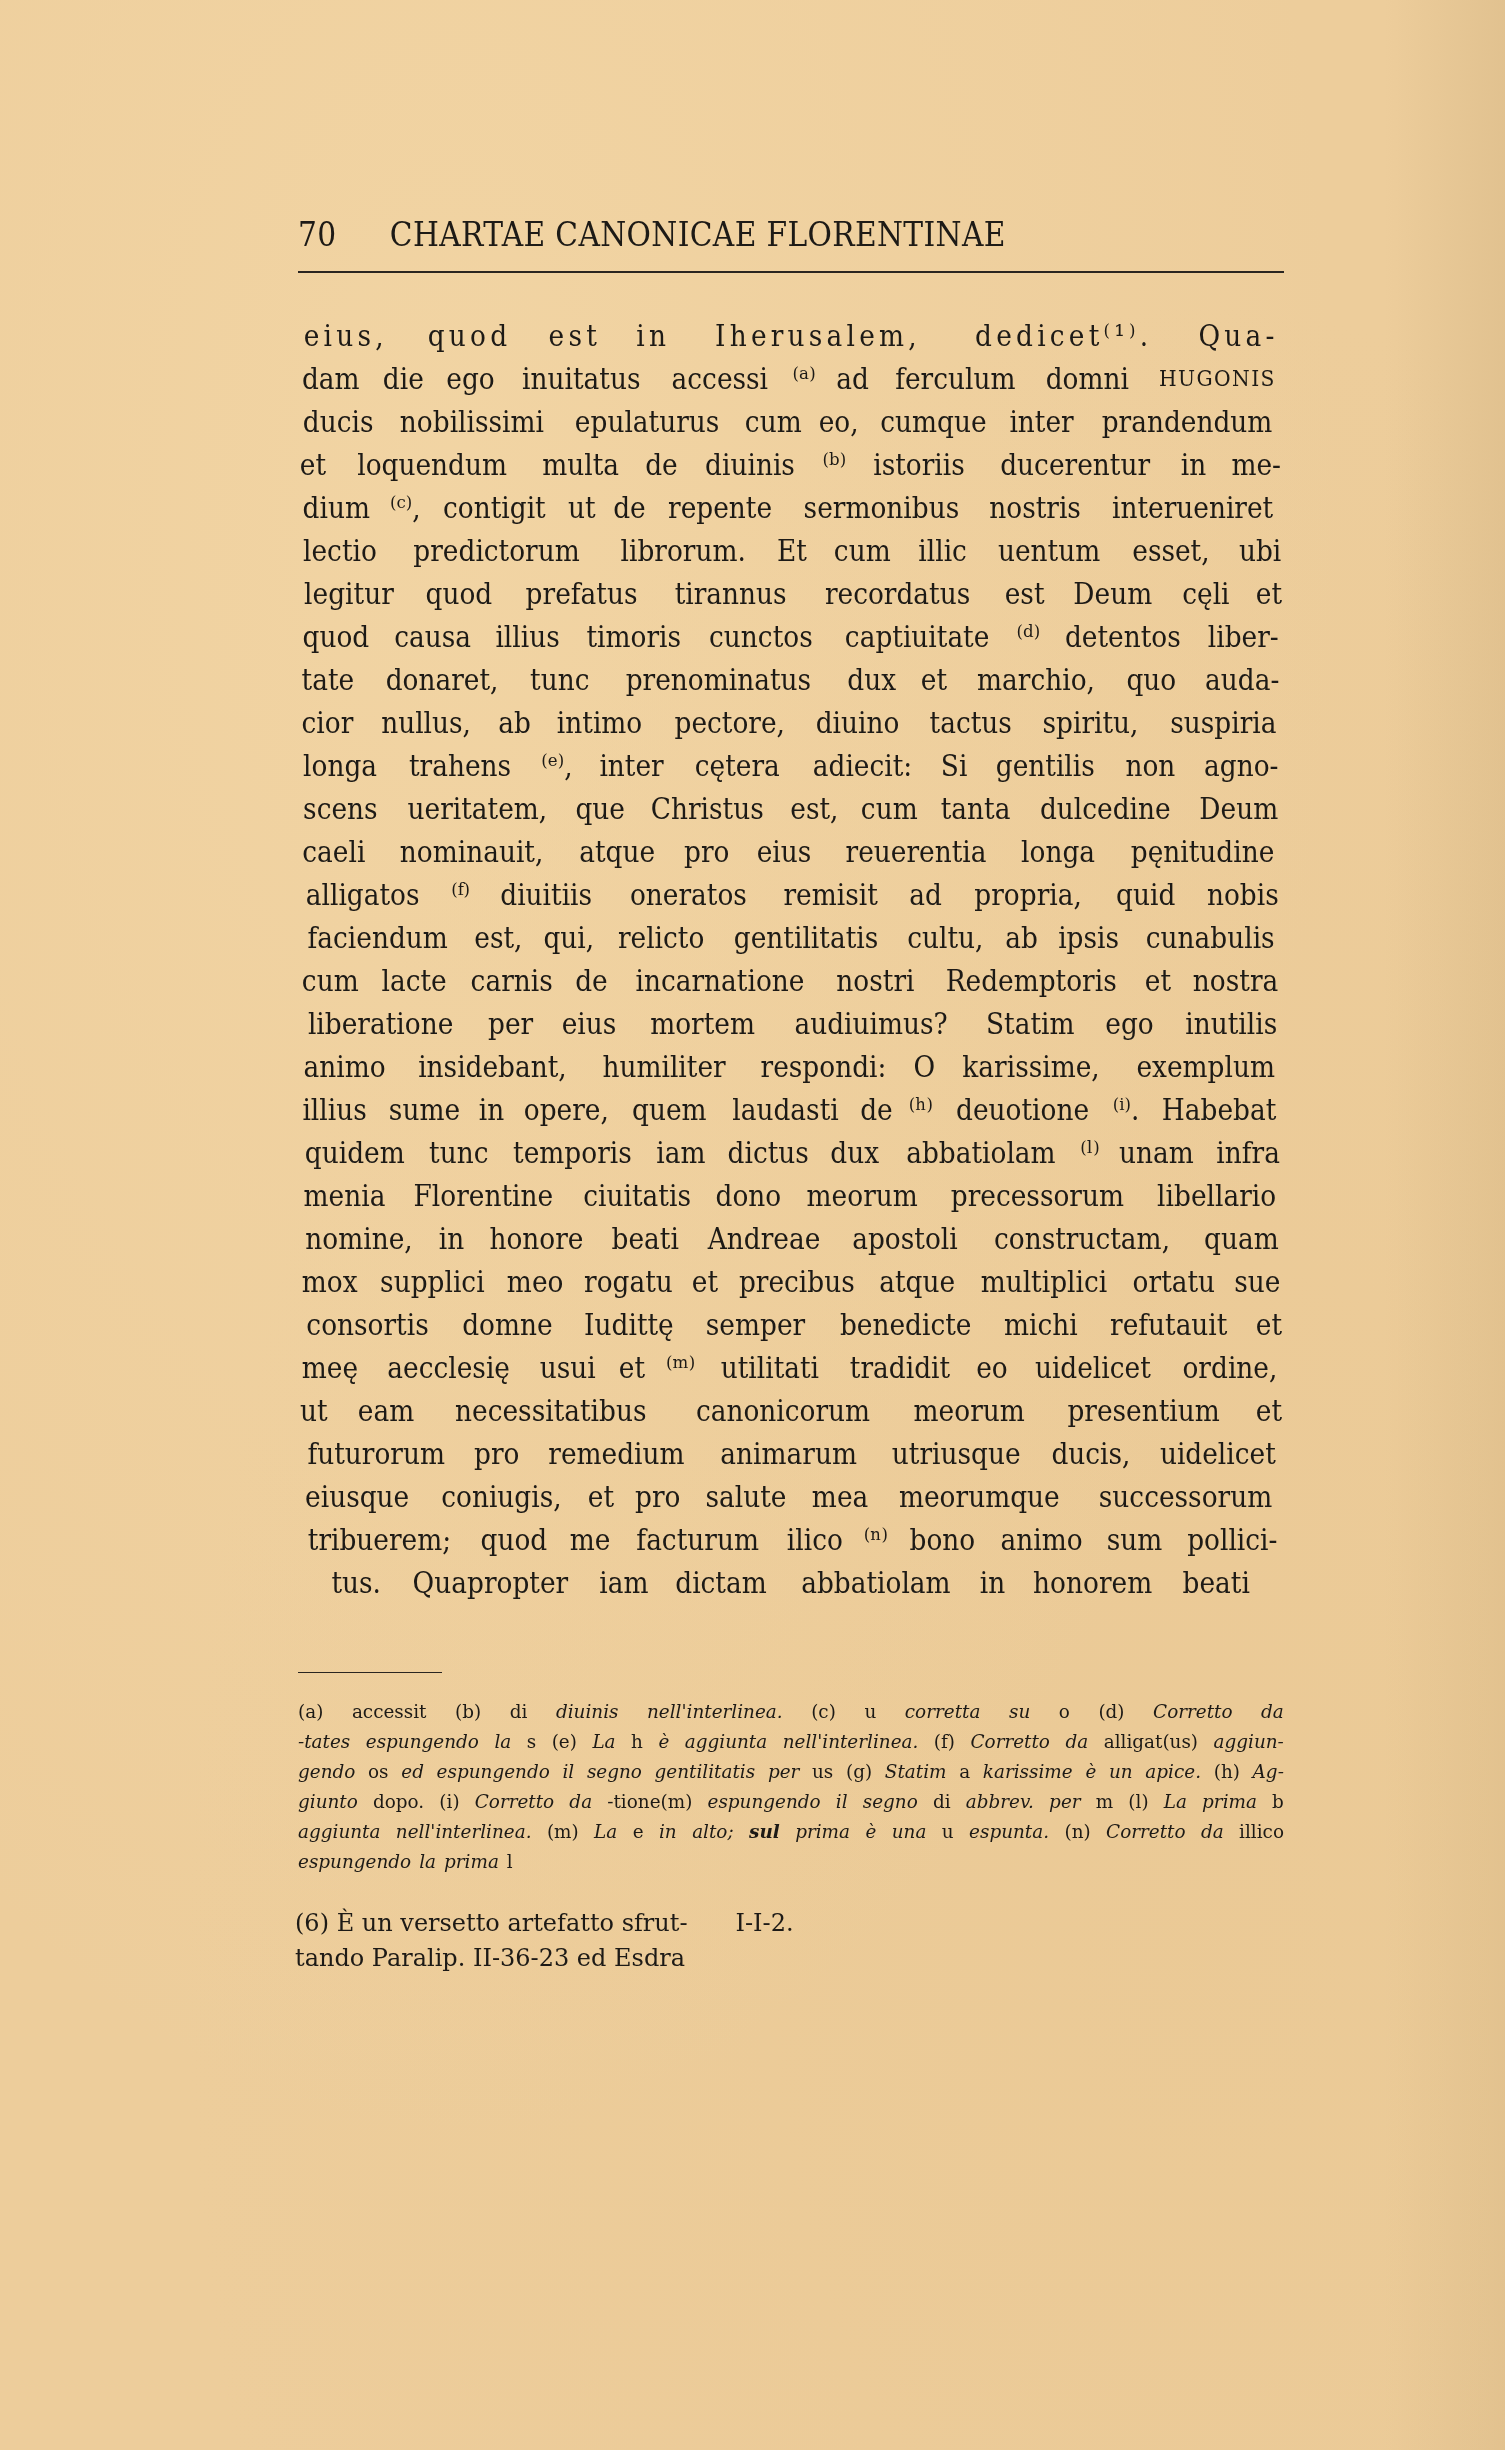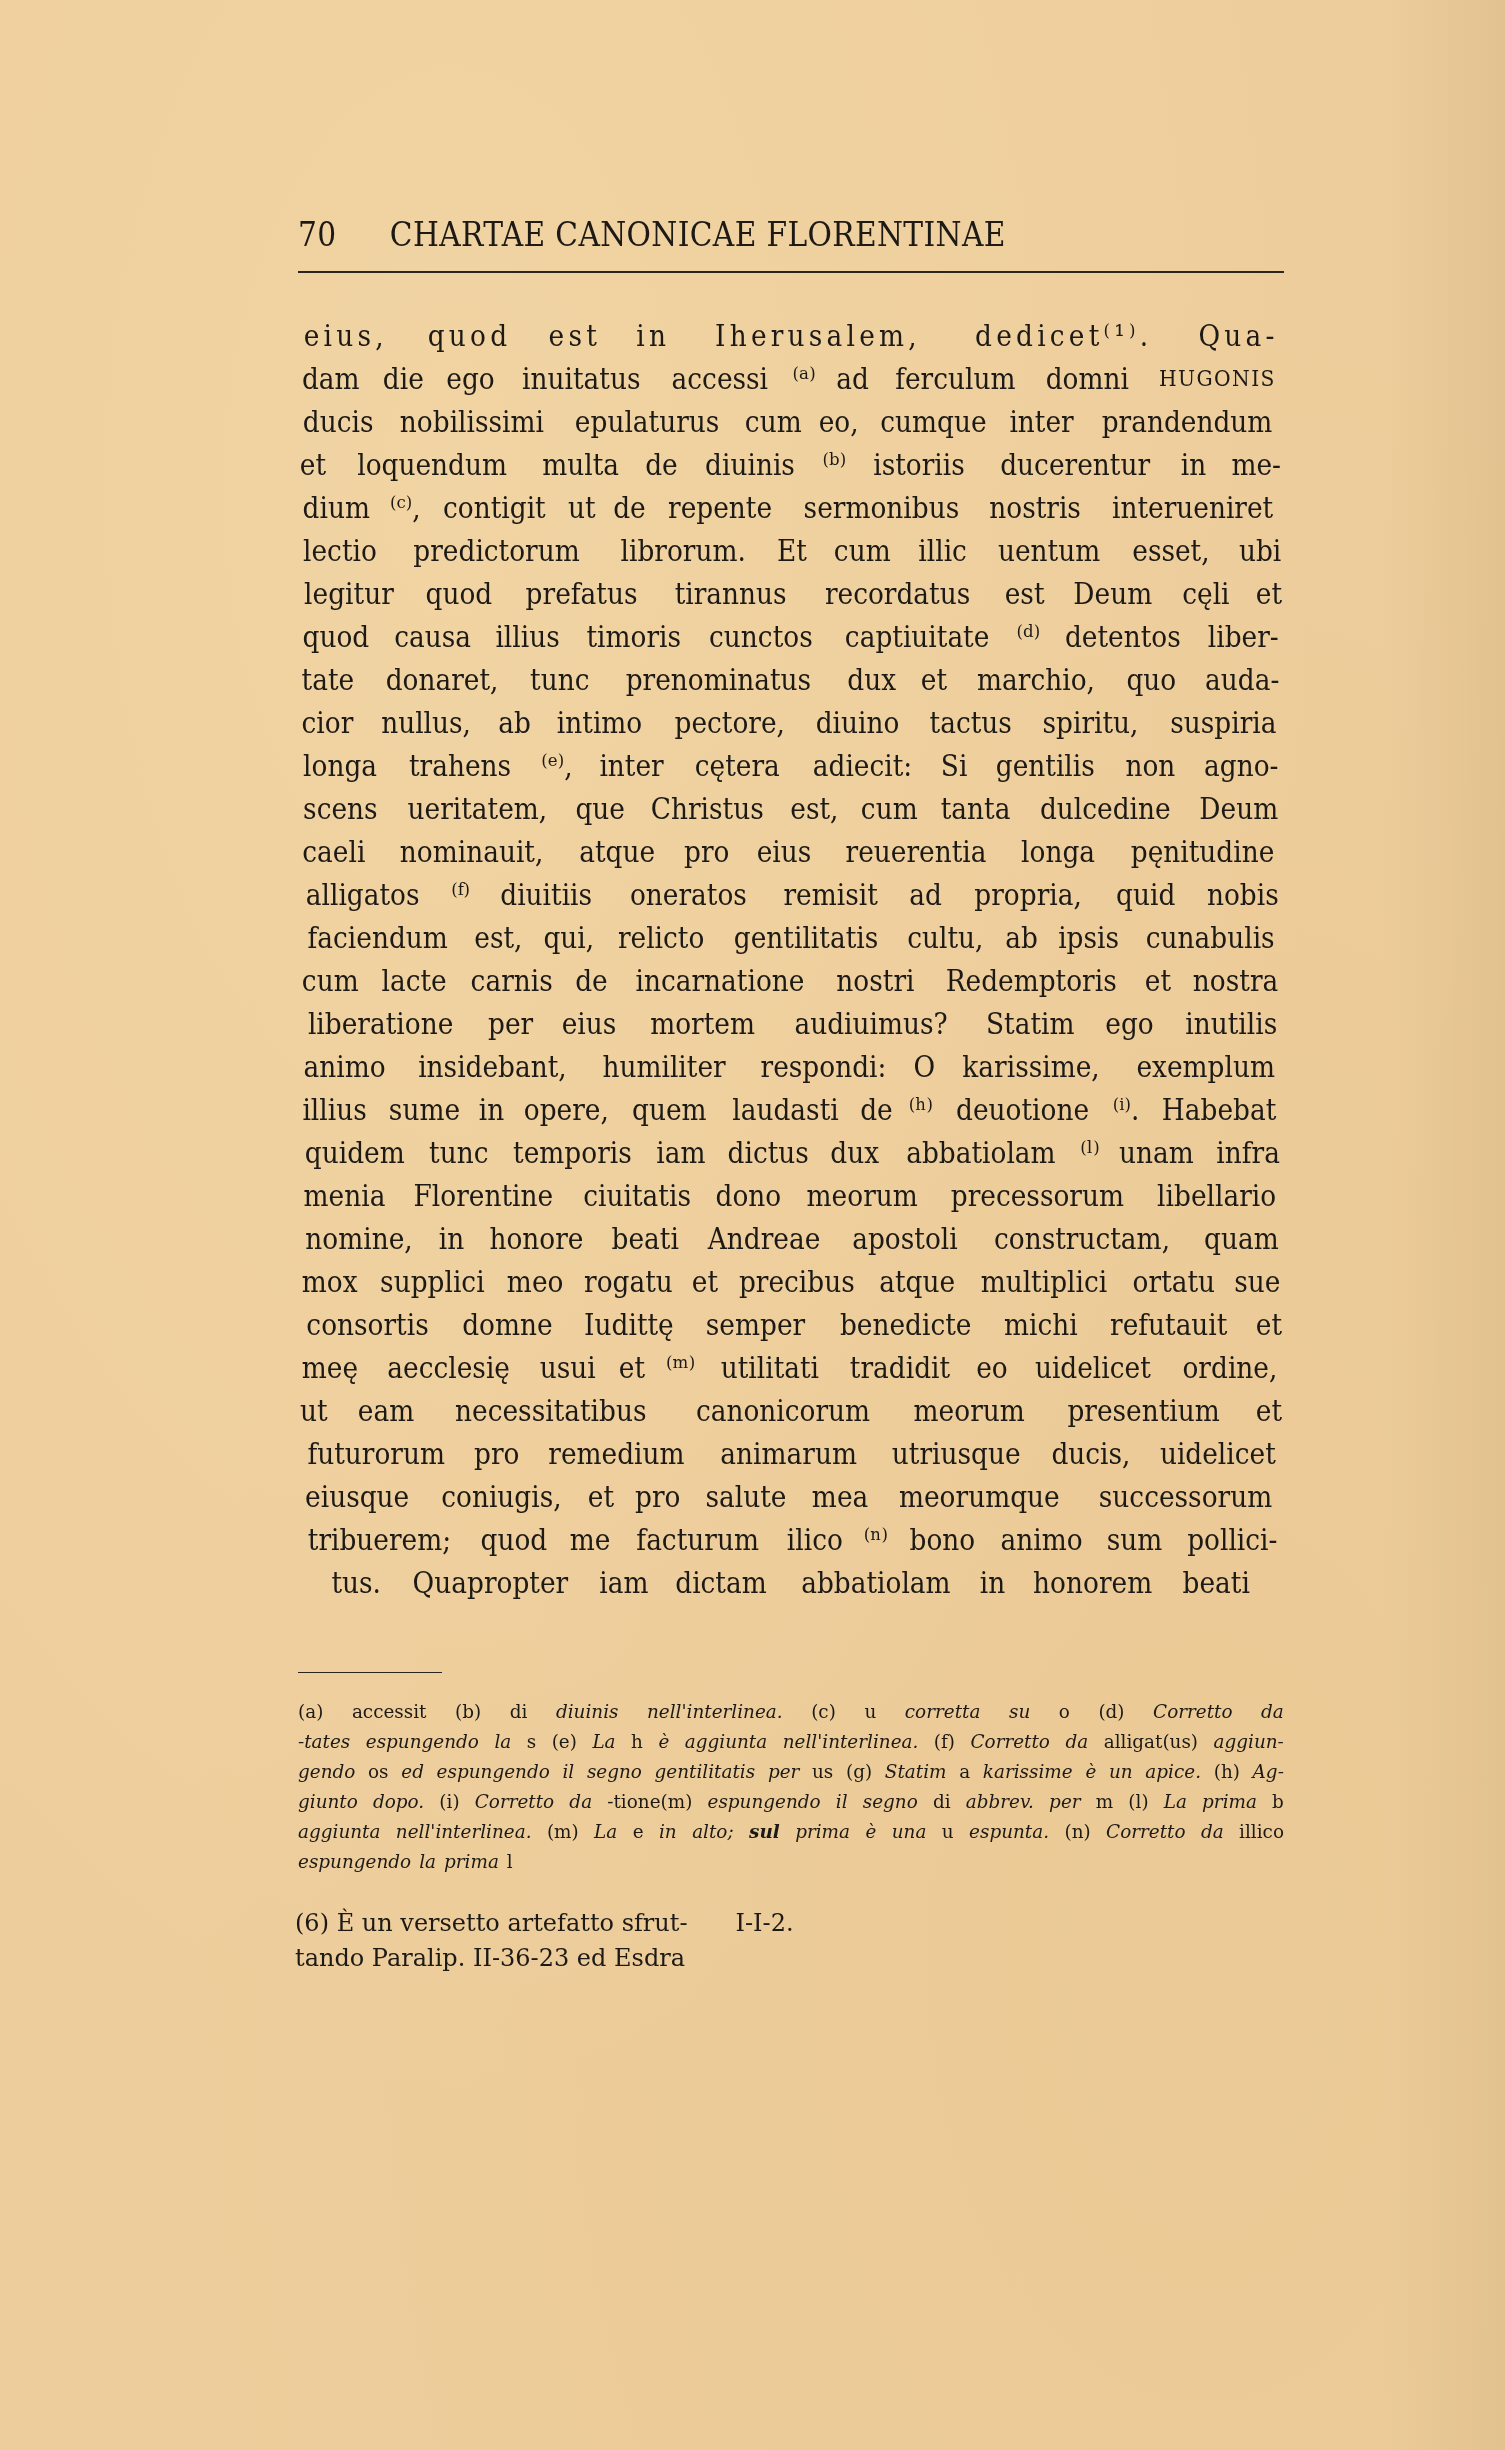--- a/index.html
+++ b/index.html
@@ -413,21 +413,21 @@
       <span>a</span>
       <span style="font-style: italic;">karissime</span>
       <span style="font-style: italic;">è</span>
       <span style="font-style: italic;">un</span>
       <span style="font-style: italic;">apice.</span>
       <span>(h)</span>
       <span style="font-style: italic;">Ag-</span>
     </div>
     <div class="nl">
       <span style="font-style: italic;">giunto</span>
-      <span style="font-style: italic;">dopo.</span>
+      <span style="">dopo.</span>
       <span>(i)</span>
       <span style="font-style: italic;">Corretto</span>
       <span style="font-style: italic;">da</span>
       <span>-tione(m)</span>
       <span style="font-style: italic;">espungendo</span>
       <span style="font-style: italic;">il</span>
       <span style="font-style: italic;">segno</span>
       <span>di</span>
       <span style="font-style: italic;">abbrev.</span>
       <span style="font-style: italic;">per</span>

